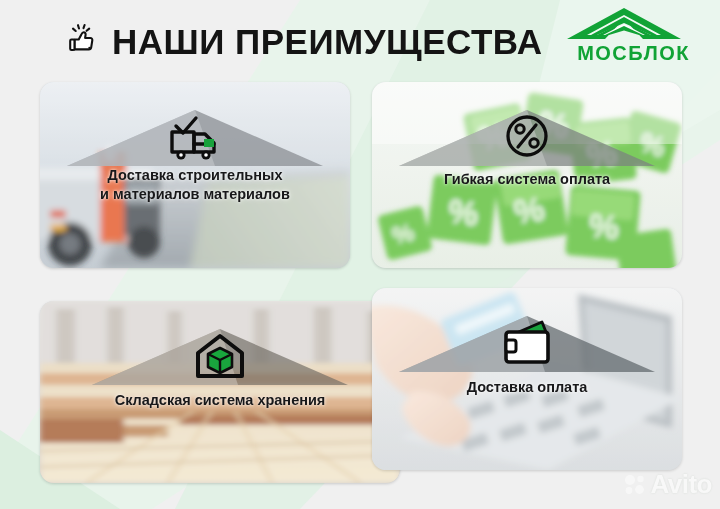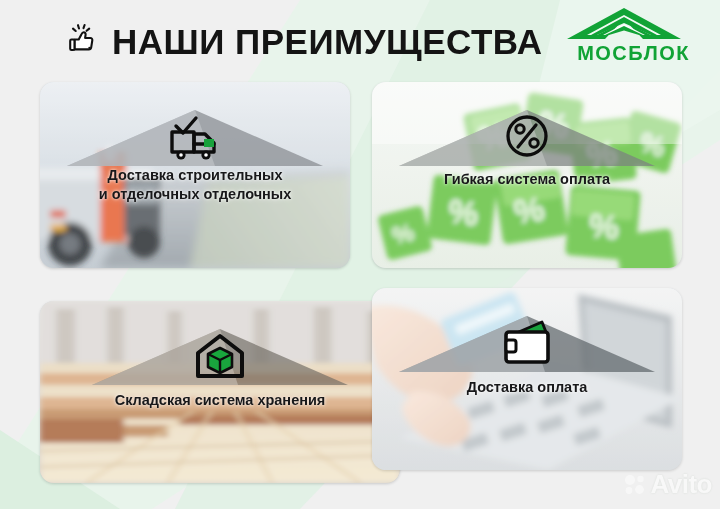--- a/index.html
+++ b/index.html
@@ -277,21 +277,21 @@
                 <circle cx="40" cy="45" r="4.6"></circle>
             </g>
             <g fill="#ffffff">
               <circle cx="15" cy="45" r="1.8"></circle>
                 <circle cx="40" cy="45" r="1.8"></circle>
             </g>
           </svg>
         </span>
         <div class="card-label">
           <div>Доставка строительных</div>
-          <div>и отделочных отделочных</div>
+          <div>и материалов материалов</div>
         </div>
       </div>
     </div>
 
     <div class="card c2">
       <div class="photo">
         <svg viewBox="0 0 310 186" preserveAspectRatio="none">
           <defs>
             <linearGradient id="bgW" x1="0" y1="0" x2="0" y2="1">
               <stop offset="0%" stop-color="#f4f6f3"></stop>

